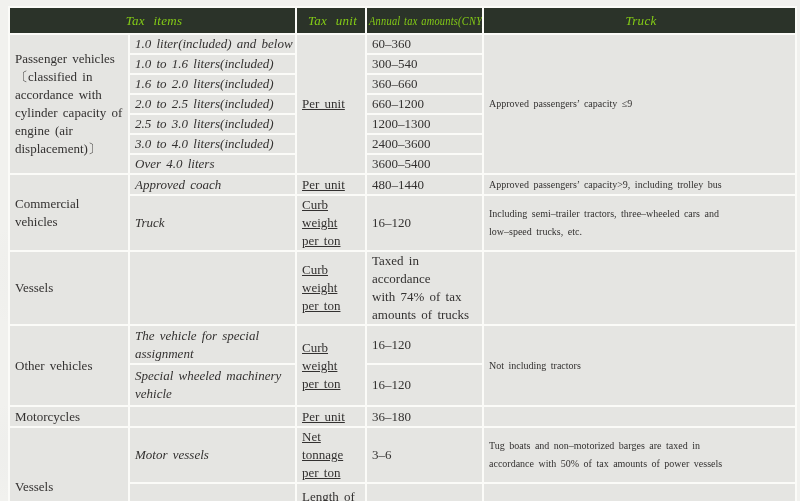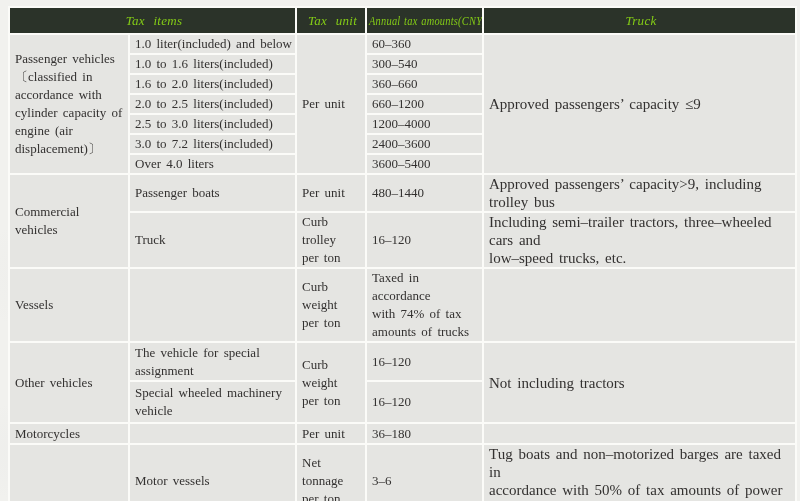--- a/index.html
+++ b/index.html
@@ -49,24 +49,24 @@
   .tax thead th.annual{ text-align:left; padding-left:2px; }
   .cond{
     display:inline-block;
     transform:scaleX(0.80);
     transform-origin:left center;
     white-space:nowrap;
     word-spacing:1px;
   }
   .pre{ white-space:pre-line; }
   .c1{ padding-left:4px;margin-top:12px; }
-  .c2{ padding-left:8px; }
-  .c3{ padding-left:5px; line-height:19px; }
+  .c2{ padding-left:8px;font-style:italic; }
+  .c3{ padding-left:5px; line-height:19px;text-decoration:underline; }
   .c4{ padding-left:5px; line-height:19px; }
-  .c5{ padding-left:6px; font-size:15px; line-height:20px; }
+  .c5{ padding-left:6px; font-size:10px; line-height:20px; }
   .top{ vertical-align:top; padding-top:4px; line-height:21.5px; }
 </style>
 </head>
 <body>
 
 <div class="scan-tint"></div>
 
 <table class="tax">
   <colgroup>
     <col style="width:120px">
@@ -103,41 +103,41 @@
     <tr style="height:20px">
       <td class="c2">1.6 to 2.0 liters(included)</td>
       <td class="c4">360–660</td>
     </tr>
     <tr style="height:20px">
       <td class="c2">2.0 to 2.5 liters(included)</td>
       <td class="c4">660–1200</td>
     </tr>
     <tr style="height:20px">
       <td class="c2">2.5 to 3.0 liters(included)</td>
-      <td class="c4">1200–4000</td>
+      <td class="c4">1200–1300</td>
     </tr>
     <tr style="height:20px">
-      <td class="c2">3.0 to 7.2 liters(included)</td>
+      <td class="c2">3.0 to 4.0 liters(included)</td>
       <td class="c4">2400–3600</td>
     </tr>
     <tr style="height:20px">
       <td class="c2">Over 4.0 liters</td>
       <td class="c4">3600–5400</td>
     </tr>
 
     <tr style="height:21px">
       <td class="c1" rowspan="2">Commercial vehicles</td>
-      <td class="c2">Passenger boats</td>
+      <td class="c2">Approved coach</td>
       <td class="c3">Per unit</td>
       <td class="c4">480–1440</td>
       <td class="c5">Approved passengers’ capacity&gt;9, including trolley bus</td>
     </tr>
     <tr style="height:39px">
       <td class="c2">Truck</td>
-      <td class="c3 pre">Curb trolley
+      <td class="c3 pre">Curb weight
 per ton</td>
       <td class="c4">16–120</td>
       <td class="c5 pre">Including semi–trailer tractors, three–wheeled cars and
 low–speed trucks, etc.</td>
     </tr>
 
     <tr style="height:59px">
       <td class="c1">Vessels</td>
       <td class="c2"></td>
       <td class="c3 pre">Curb

